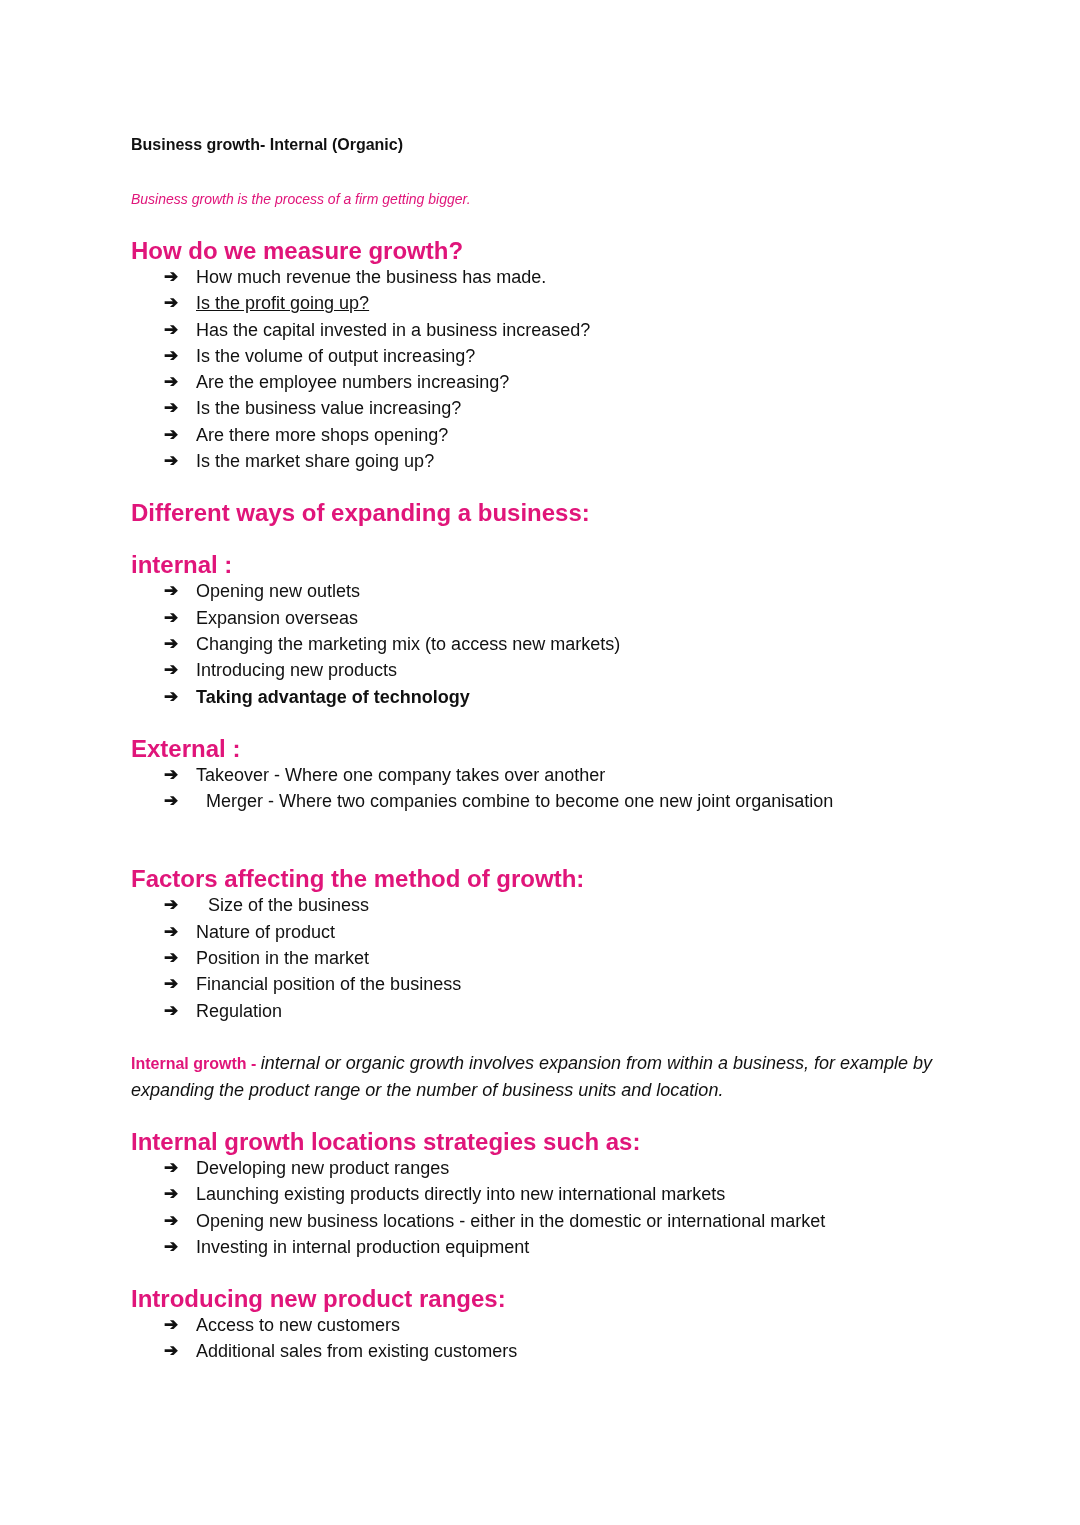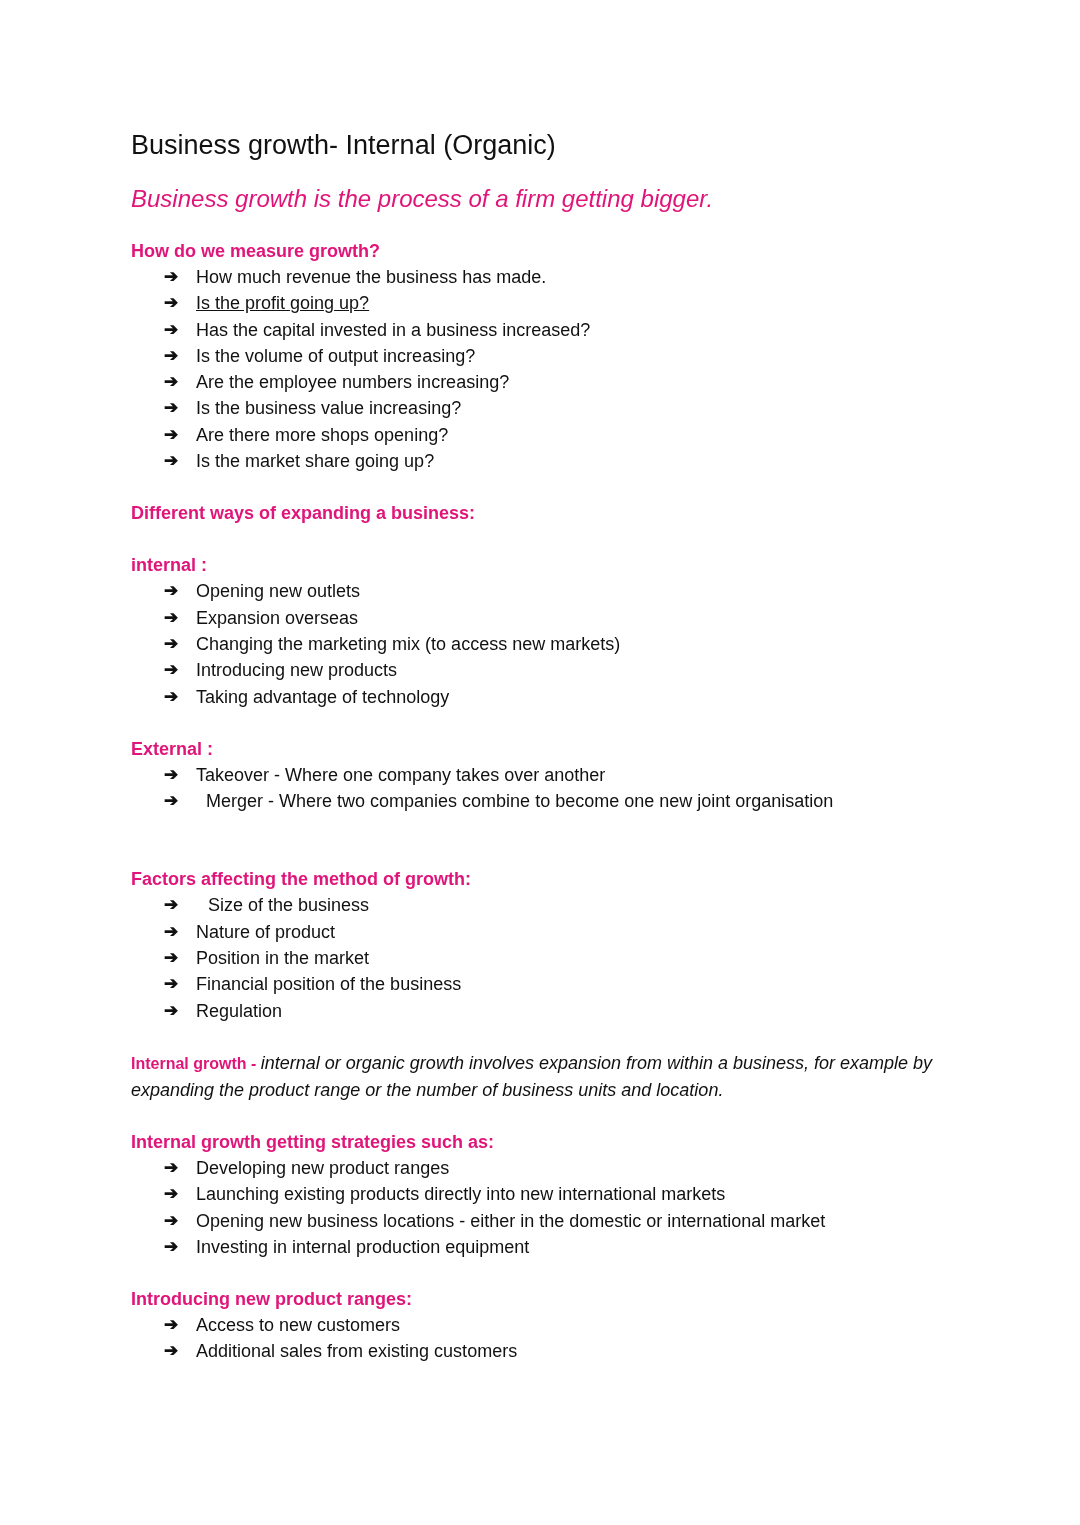--- a/index.html
+++ b/index.html
@@ -1,22 +1,22 @@
 <!DOCTYPE html>
 <html><head>
 <meta charset="utf-8">
 <style>
   html, body { margin: 0; padding: 0; background: #ffffff; }
   body { width: 1080px; height: 1525px; position: relative; overflow: hidden;
          font-family: "Liberation Sans", sans-serif; color: #111; }
   .page { position: absolute; left: 131px; top: 128px; width: 820px; }
-  .title { font-size: 27px; font-weight: normal; line-height: 34px; margin: 0; color: #111; }
+  .title { font-size: 16px; font-weight: bold; line-height: 34px; margin: 0; color: #111; }
   .pink { color: #e0157a; }
-  .intro { font-style: italic; font-size: 24px; line-height: 26px; margin-top: 24px; }
-  .heading { font-weight: bold; font-size: 18px; line-height: 26px; margin: 0; }
+  .intro { font-style: italic; font-size: 14px; line-height: 26px; margin-top: 24px; }
+  .heading { font-weight: bold; font-size: 24px; line-height: 26px; margin: 0; }
   .section { margin-top: 26px; }
   ul.arrows { list-style: none; margin: 0; padding: 0; }
   ul.arrows li { font-size: 18px; line-height: 26.3px; position: relative; padding-left: 65px; }
   ul.arrows li .arr { position: absolute; left: 33px; top: 0; font-size: 17px; font-weight: bold; }
   .para { font-size: 18px; line-height: 26px; margin: 0; }
   .para .it { font-style: italic; margin-top: 39px; }
 </style>
 </head>
 <body>
 
@@ -42,21 +42,21 @@
     <div class="heading pink">Different ways of expanding a business:</div>
   </div>
 
   <div class="section">
     <div class="heading pink">internal :</div>
     <ul class="arrows">
         <li><span class="arr">➔</span><span style="white-space: pre;">Opening new outlets</span></li>
         <li><span class="arr">➔</span><span style="white-space: pre;">Expansion overseas</span></li>
         <li><span class="arr">➔</span><span style="white-space: pre;">Changing the marketing mix (to access new markets)</span></li>
         <li><span class="arr">➔</span><span style="white-space: pre;">Introducing new products</span></li>
-        <li><span class="arr">➔</span><span style="white-space: pre;">Taking advantage of technology</span></li>
+        <li><span class="arr">➔</span><span style="white-space: pre; font-weight: bold;">Taking advantage of technology</span></li>
       </ul>
   </div>
 
   <div class="section">
     <div class="heading pink">External :</div>
     <ul class="arrows">
         <li><span class="arr">➔</span><span style="white-space: pre;">Takeover - Where one company takes over another</span></li>
         <li><span class="arr">➔</span><span style="white-space: pre;">  Merger - Where two companies combine to become one new joint organisation</span></li>
       </ul>
   </div>
@@ -70,21 +70,21 @@
         <li><span class="arr">➔</span><span style="white-space: pre;">Financial position of the business</span></li>
         <li><span class="arr">➔</span><span style="white-space: pre;">Regulation</span></li>
       </ul>
   </div>
 
   <div class="section">
     <p class="para"><span class="heading pink" style="font-size:16px">Internal growth - </span><span class="it">internal or organic growth involves expansion from within a business, for example by expanding the product range or the number of business units and location.</span></p>
   </div>
 
   <div class="section">
-    <div class="heading pink">Internal growth getting strategies such as:</div>
+    <div class="heading pink">Internal growth locations strategies such as:</div>
     <ul class="arrows">
         <li><span class="arr">➔</span><span style="white-space: pre;">Developing new product ranges</span></li>
         <li><span class="arr">➔</span><span style="white-space: pre;">Launching existing products directly into new international markets</span></li>
         <li><span class="arr">➔</span><span style="white-space: pre;">Opening new business locations - either in the domestic or international market</span></li>
         <li><span class="arr">➔</span><span style="white-space: pre;">Investing in internal production equipment</span></li>
       </ul>
   </div>
 
   <div class="section">
     <div class="heading pink">Introducing new product ranges:</div>

